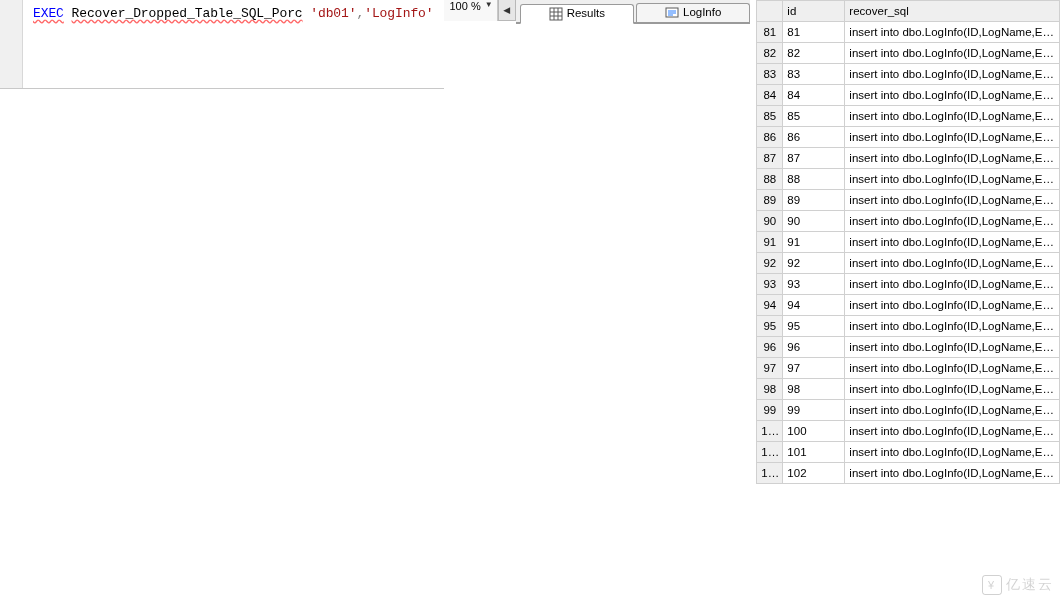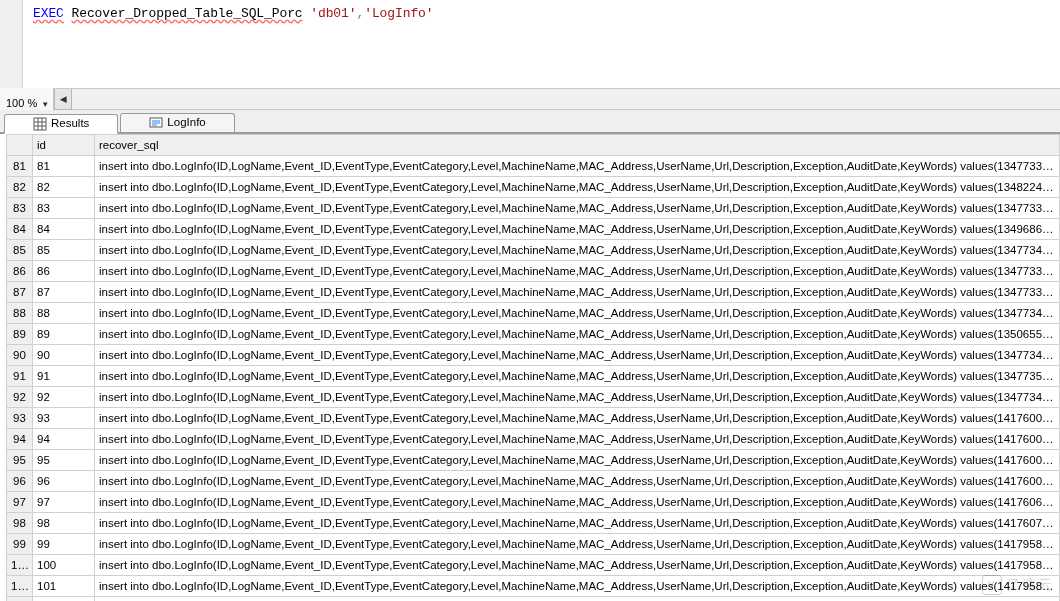--- a/index.html
+++ b/index.html
@@ -8,21 +8,21 @@
     font-family: "Segoe UI", Tahoma, Arial, sans-serif;
     font-size: 12px;
     color: #000;
     background: #fff;
     width: 1060px;
     height: 601px;
     overflow: hidden;
   }
   .root {
     display: flex;
-    flex-direction: column;
+    flex-direction: row;
     width: 100%;
     height: 100%;
   }
   
   .editor {
     height: 88px;
     display: flex;
     background: #fff;
     border-bottom: 1px solid #c8c8c8;
   }
@@ -48,21 +48,21 @@
     display: flex;
     align-items: center;
     background: #f0f0f0;
     border-bottom: 1px solid #c8c8c8;
     font-size: 11px;
   }
   .zoom-box {
     margin-left: 0;
     padding: 1px 4px 1px 6px;
     display: flex;
-    align-items: flex-end;
+    align-items: flex-start;
     gap: 4px;
     border-right: 1px solid #c8c8c8;
     height: 100%;
     background: #f8f8f8;
   }
   .zoom-arrow {
     font-size: 8px;
     color: #333;
   }
   .scroll-btn {

